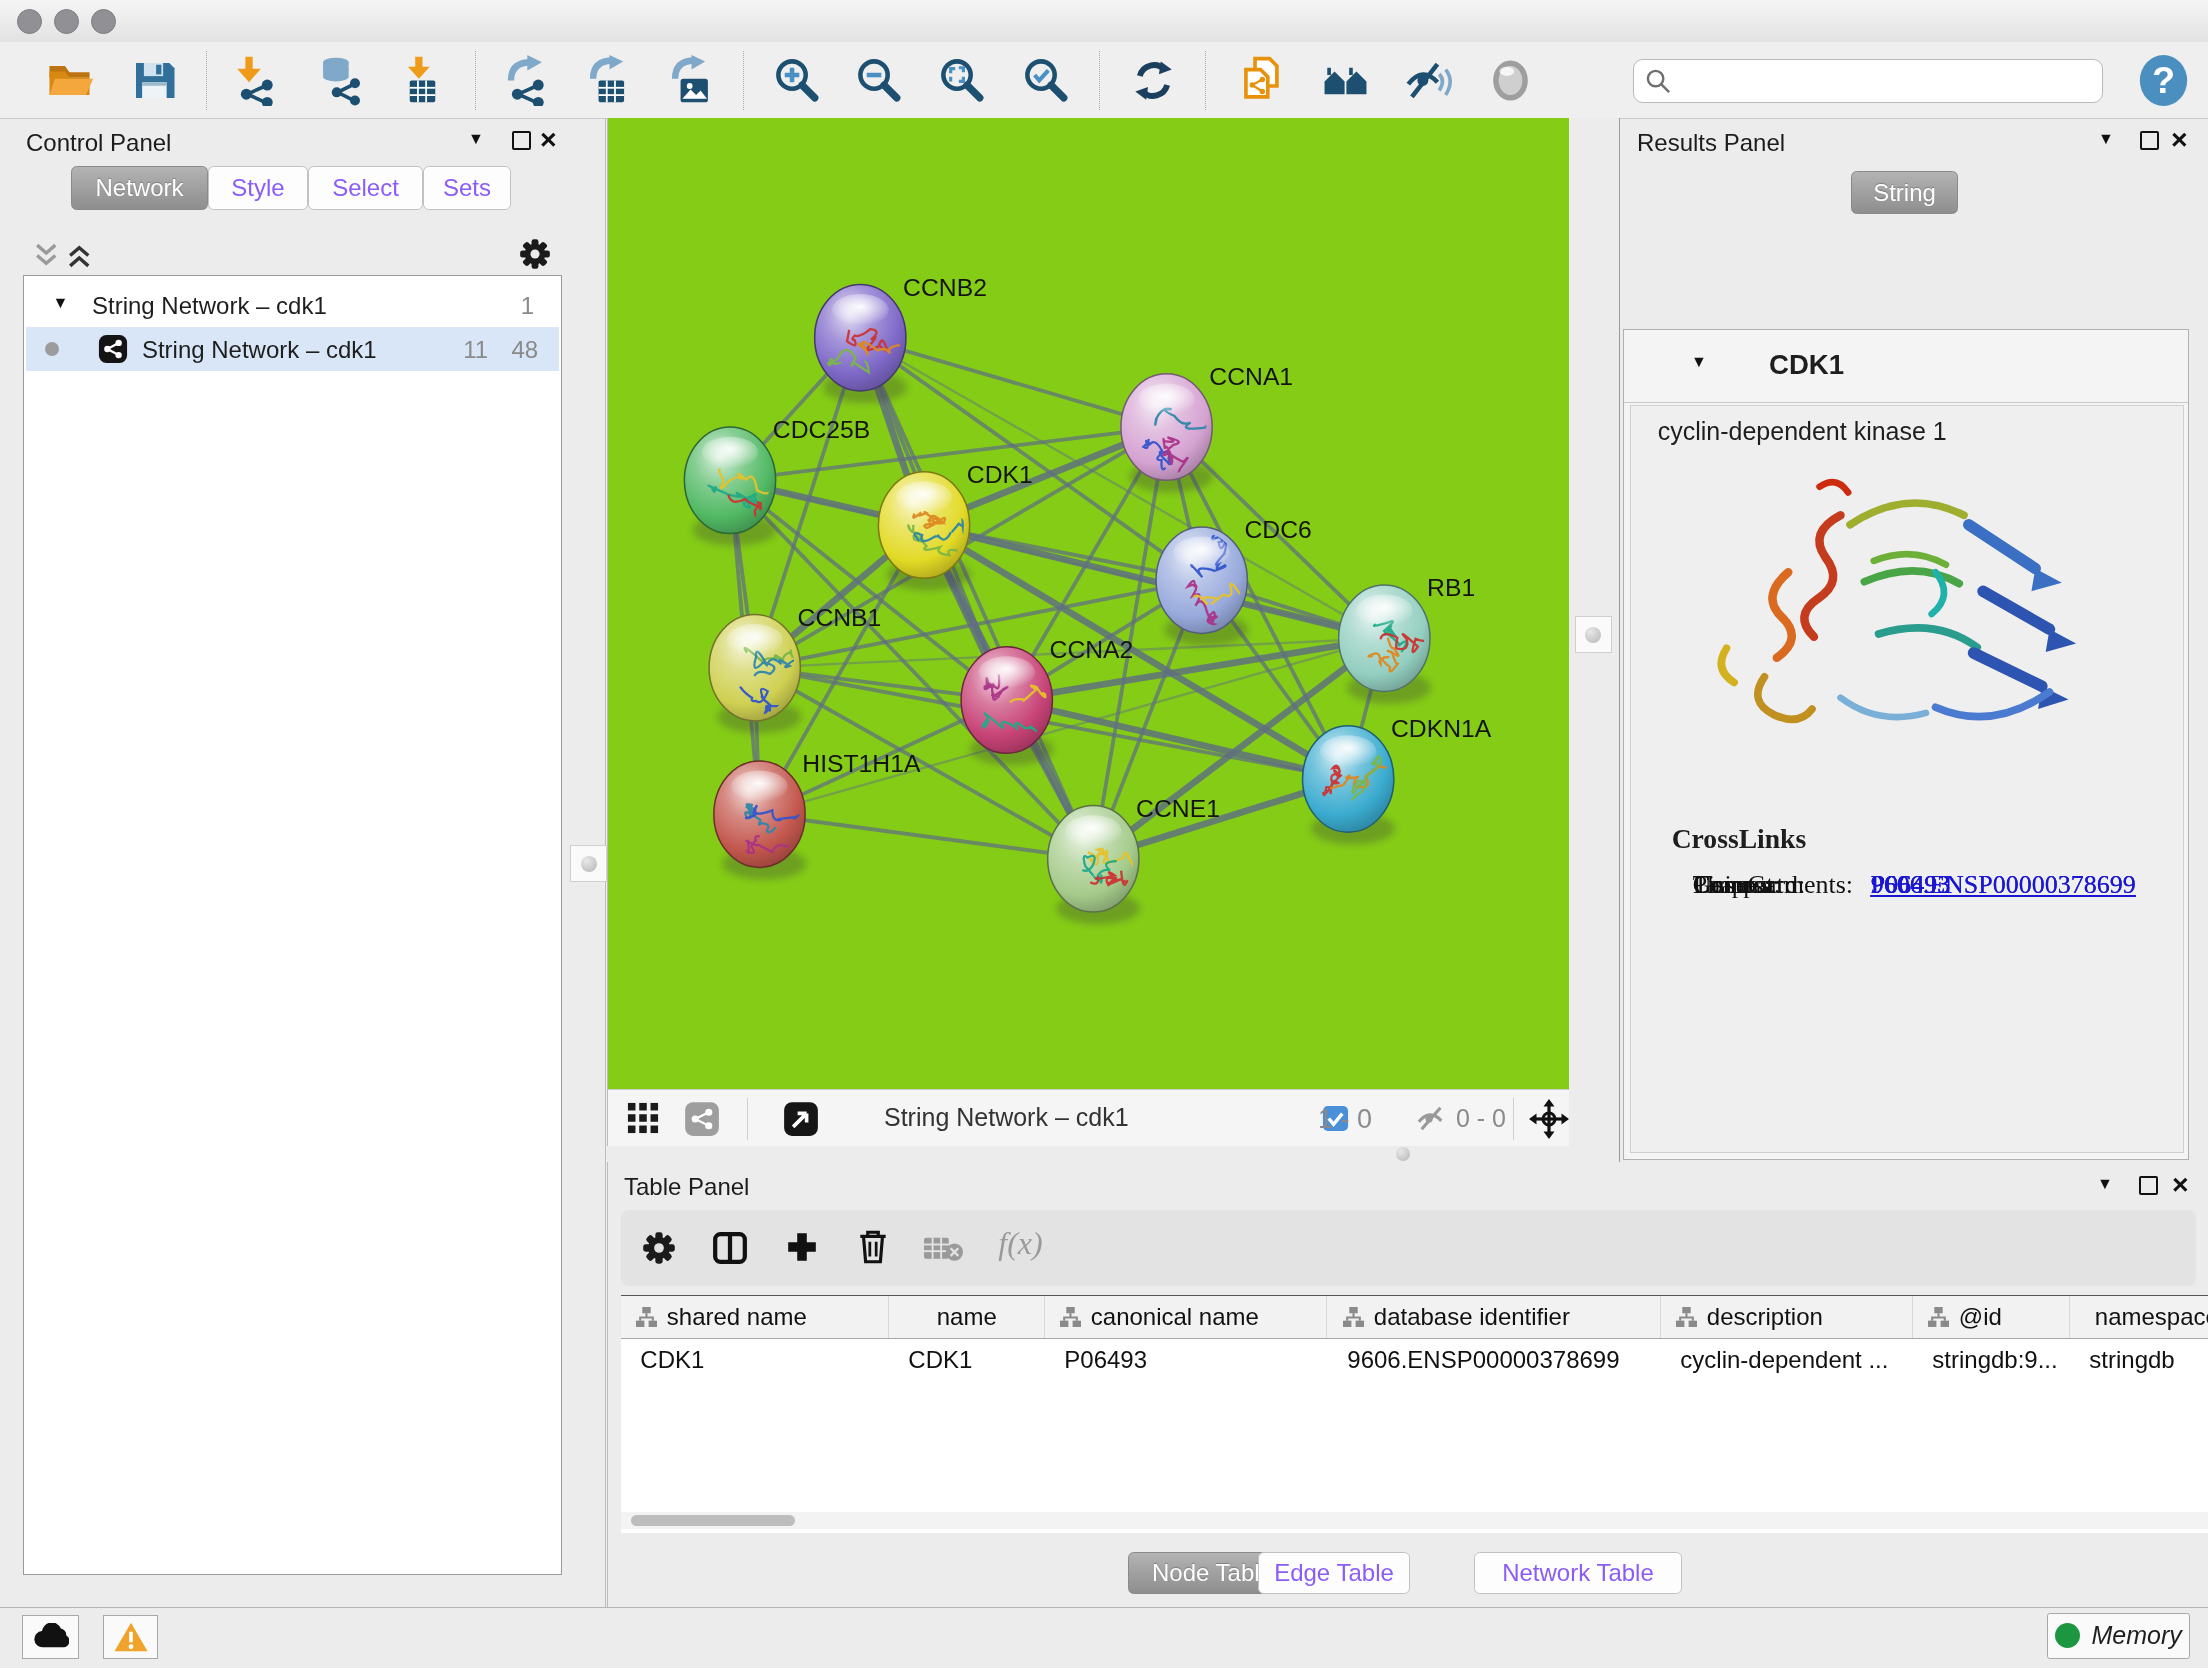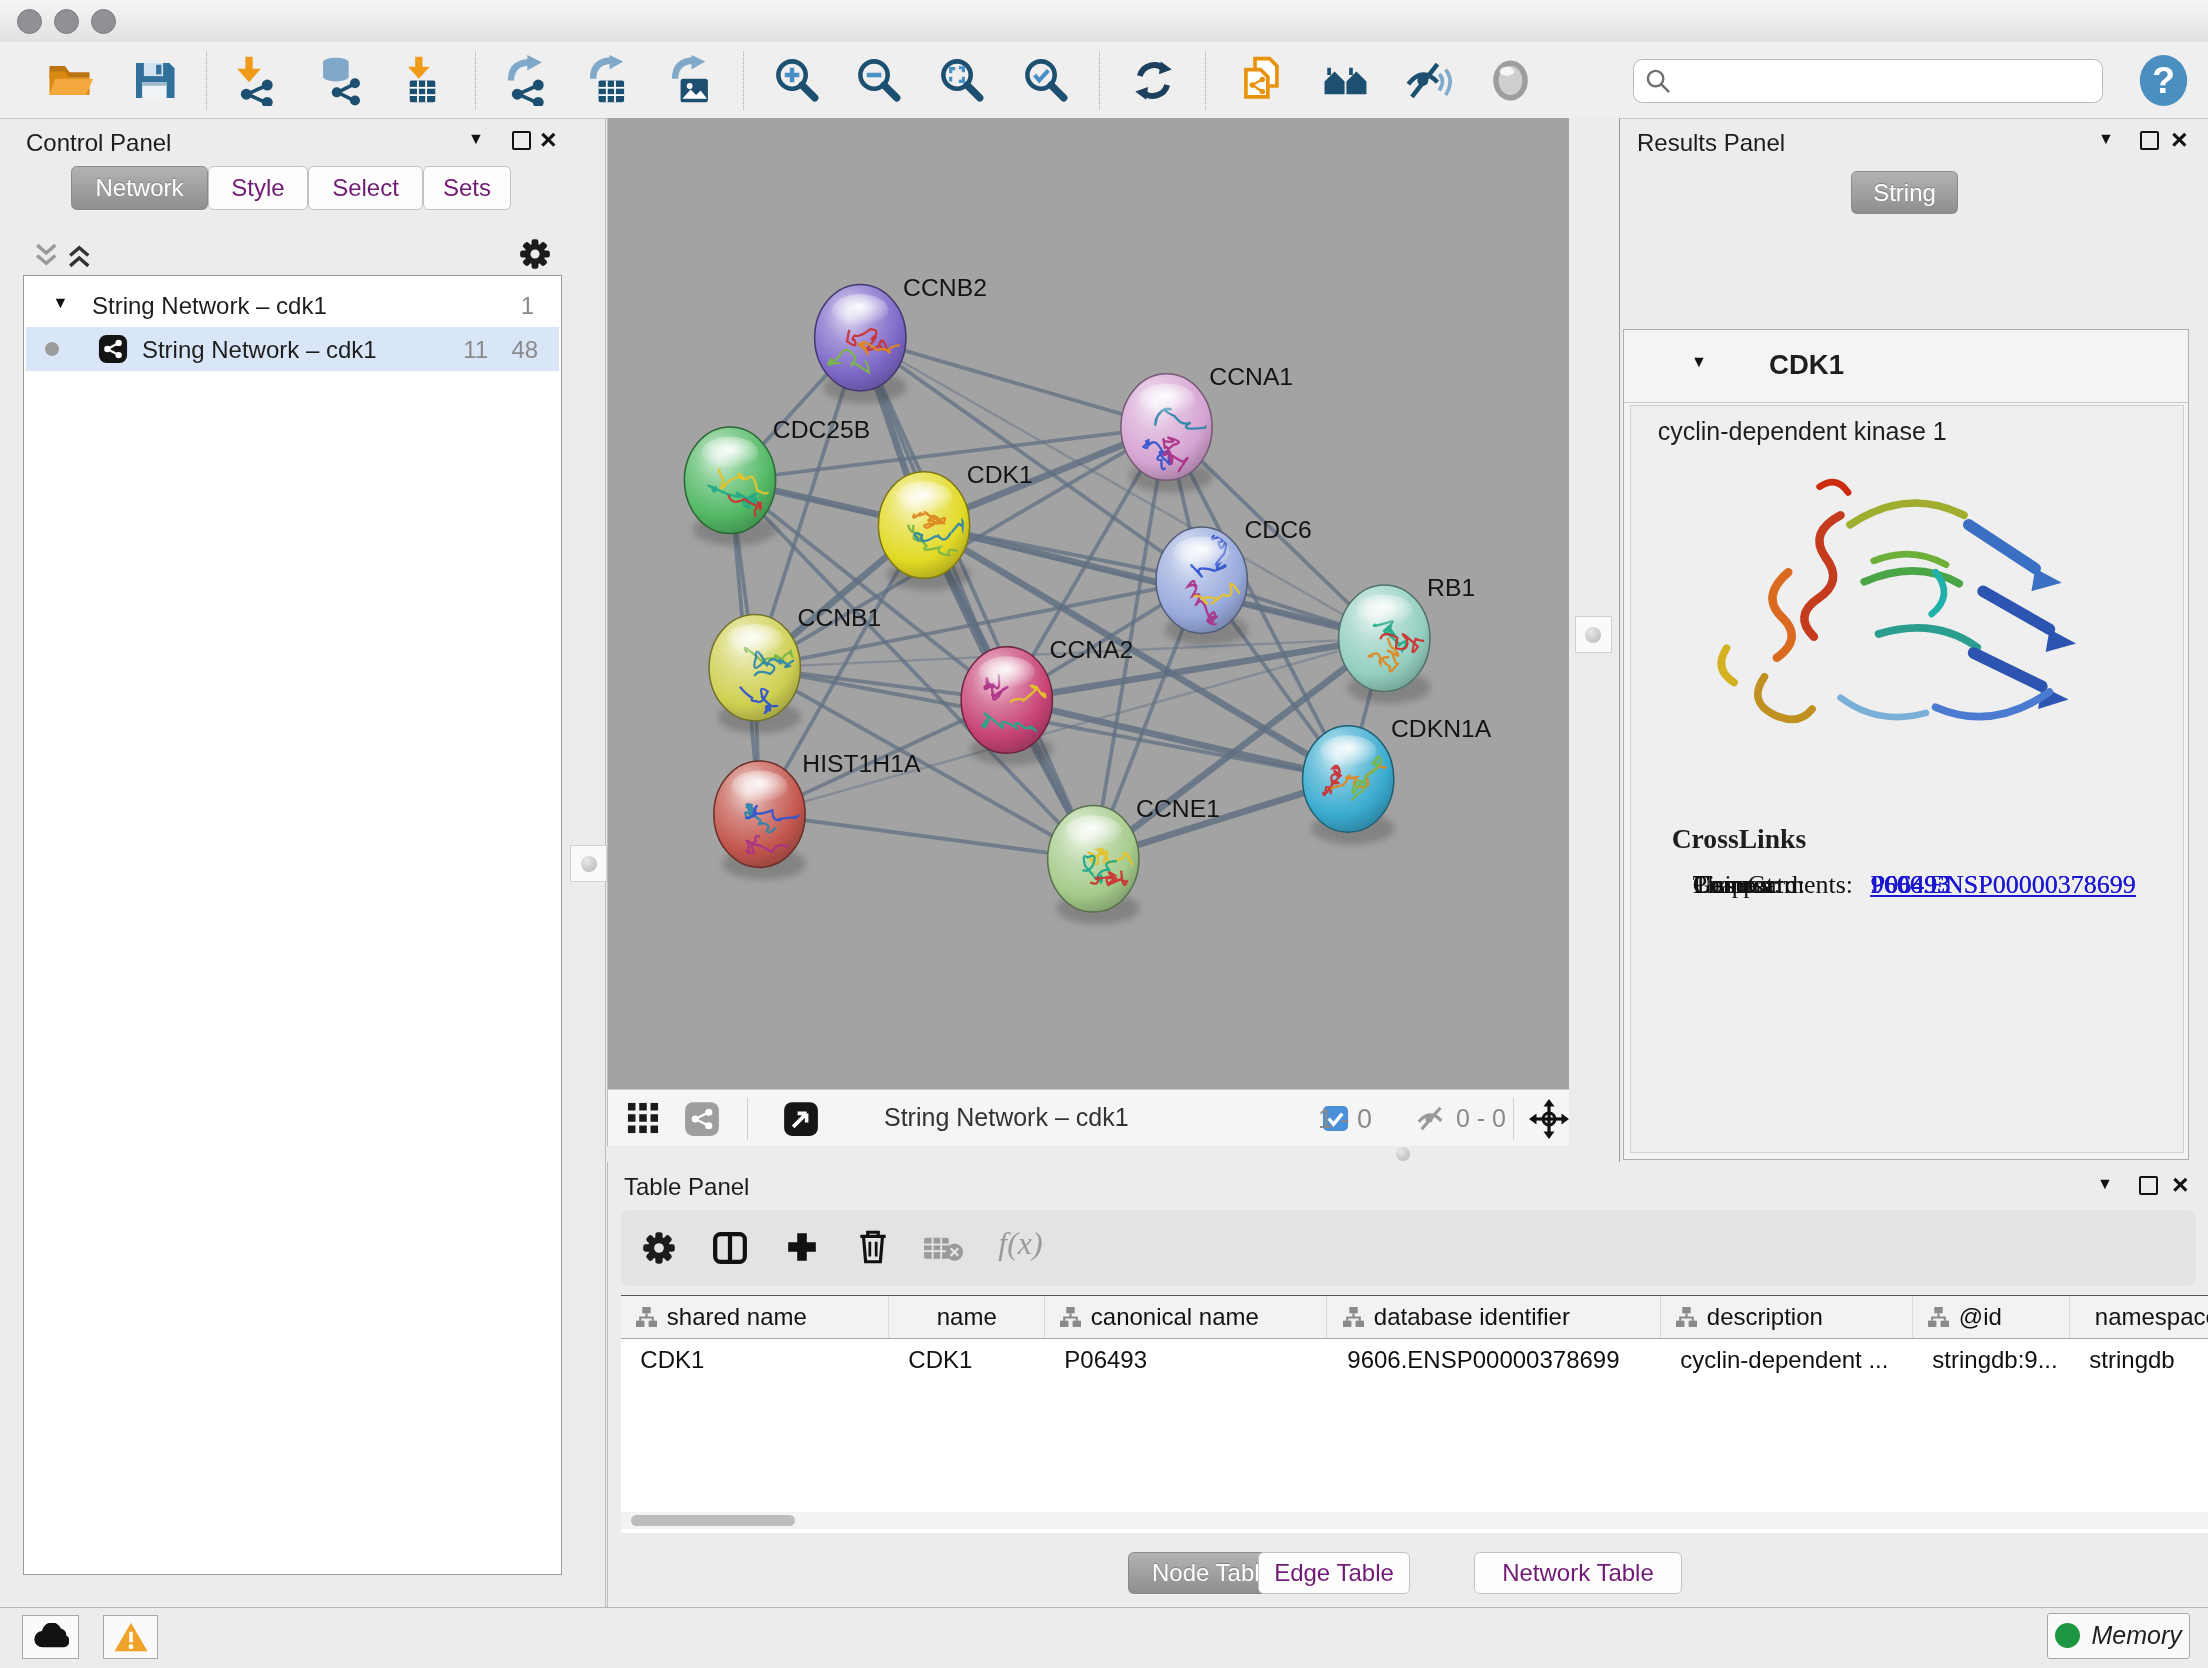--- a/index.html
+++ b/index.html
@@ -17,29 +17,29 @@
   .tsep{top:8.6px;width:0;height:59px;border-left:1.9px dotted #a8a8a8;}
   .searchbox{left:1633px;top:17px;width:470px;height:44px;background:#fff;border:1.4px solid #b9b9b9;
     border-radius:9.5px;display:flex;align-items:center;padding-left:11.4px;box-sizing:border-box;}
   .searchbox input{border:none;outline:none;font-size:23px;width:409px;background:transparent;
     font-family:"Liberation Sans",sans-serif;}
   
   .panel-title{font-size:24px;color:#1c1c1c;}
   .float-icon{width:15px;height:15px;border:2.4px solid #111;display:inline-block;border-radius:1.9px;}
   .close-icon{font-weight:bold;font-size:28.5px;color:#111;line-height:19px;}
   .dd-icon{font-size:16px;color:#111;}
-  .tab{height:44px;background:#fdfdfd;border:1px solid #c2c2c2;color:#701a75;font-size:24px;
+  .tab{height:44px;background:#fdfdfd;border:1px solid #c2c2c2;color:#8b5cf6;font-size:24px;
        display:flex;align-items:center;justify-content:center;border-radius:5.7px;box-sizing:border-box;}
   .tab.sel{background:linear-gradient(#b3b3b3,#8e8e8e);color:#fff;border-color:#8a8a8a;
        text-shadow:0 -1px 1px rgba(0,0,0,.25);}
   .listbox{background:#fff;border:1.4px solid #9a9a9a;}
   .graynum{color:#8a8a8a;}
   .cpanel-row{font-size:24px;}
   
-  .netcanvas{left:607px;top:118px;width:963px;height:971px;background:#a3a3a3;
+  .netcanvas{left:607px;top:118px;width:963px;height:971px;background:#84cc16;
      border-left:1px solid #bdbdbd;box-sizing:border-box;}
   .netstatus{left:607px;top:1089px;width:963px;height:57px;background:#f5f5f5;
      border-top:1px solid #cbcbcb;border-left:1px solid #bdbdbd;box-sizing:border-box;}
   .vsep{width:0;height:42px;border-left:1px solid #cfcfcf;top:7.6px;}
   .splitter-handle{width:35px;height:35px;background:#fafafa;border:1px solid #d0d0d0;
      display:flex;align-items:center;justify-content:center;}
   .handle-dot{width:16px;height:16px;border-radius:50%;
      background:radial-gradient(circle at 35% 30%,#e8e8e8,#b5b5b5);}
   
   .rbox{border:1.4px solid #b0b0b0;box-sizing:border-box;}

